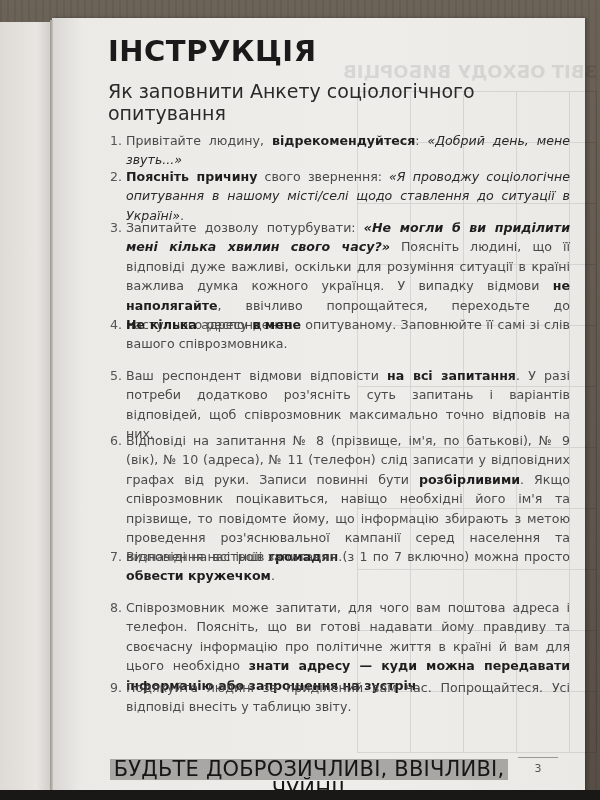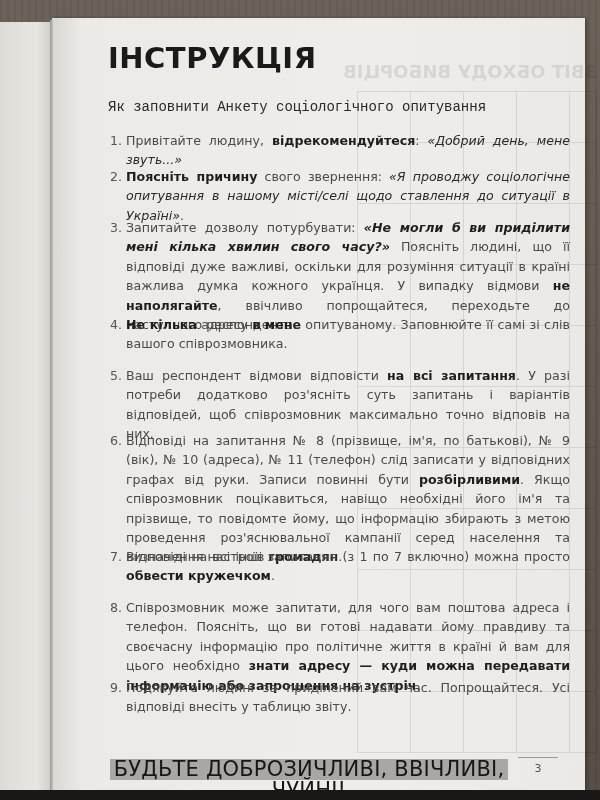--- a/index.html
+++ b/index.html
@@ -39,28 +39,28 @@
     position:absolute; right:20px; top:8px; white-space:nowrap;
   }
   .bleed .bleed-grid {
     position:absolute; left:0; top:38px; right:20px; bottom:0;
     border:1px solid #000;
     background:
       repeating-linear-gradient(0deg, transparent 0 60px, #000 60px 61px),
       repeating-linear-gradient(90deg, transparent 0 52px, #000 52px 53px);
   }
   .content {
-    position:absolute; left:108px; top:40px; width:460px; color:#3f3f3f;
+    position:absolute; left:108px; top:33px; width:460px; color:#3f3f3f;
   }
   .title {
     font-weight:bold; font-size:29px; color:#1a1a1a; letter-spacing:0.5px;
     margin:0; line-height:36px;
   }
   .subtitle {
-    font-size:14px; color:#2a2a2a; margin-top:20px; line-height:22px;font-family:Liberation Mono, monospace;
+    font-size:19px; color:#2a2a2a; margin-top:11px; line-height:22px;
   }
   ol.steps { list-style:none; margin:0; padding:0; position:absolute; left:0; width:460px; }
   .step { position:absolute; left:0; width:460px; font-size:12.6px; line-height:19.4px; color:#4a4a4a; }
   .step .num { position:absolute; left:0; top:0; color:#555; }
   .step .body { margin-left:16px; text-align:justify; }
   .step b { color:#1e1e1e; font-weight:bold; }
   .step i.q { color:#2a2a2a; font-style:italic; }
   .step i.qb { color:#1e1e1e; font-style:italic; font-weight:bold; }
   .footer-bar {
     position:absolute; left:110px; top:759px; width:398px; height:21px;

